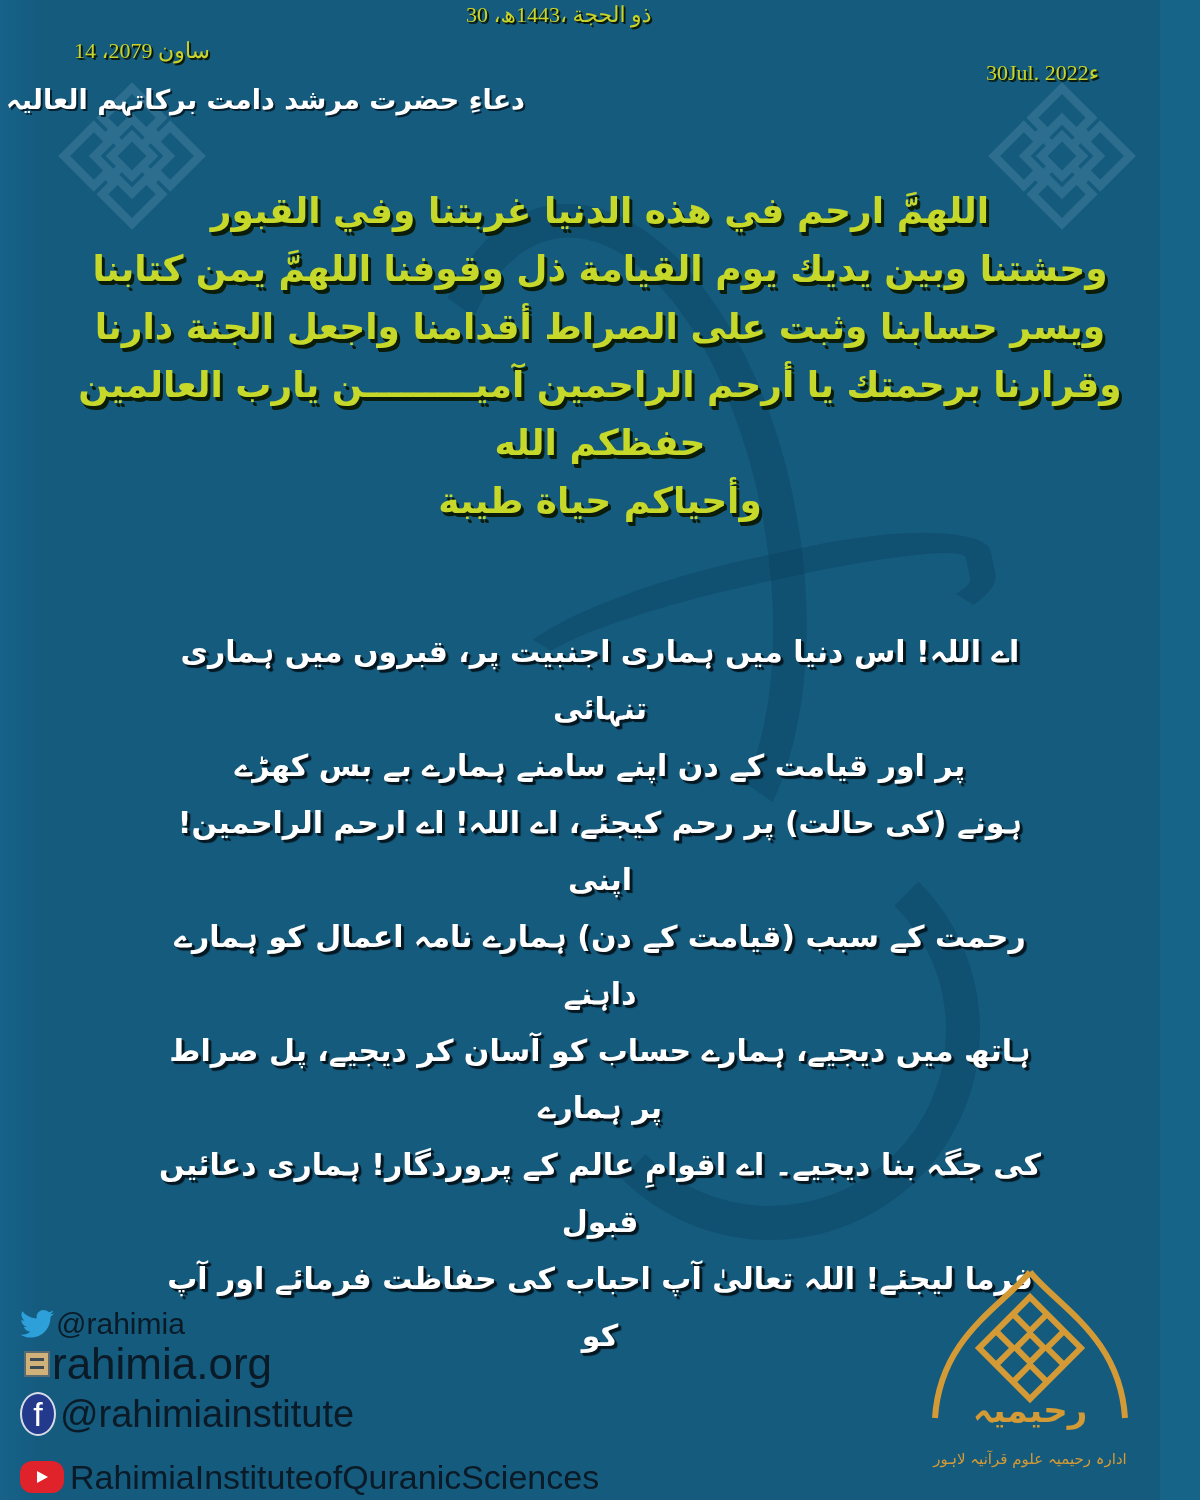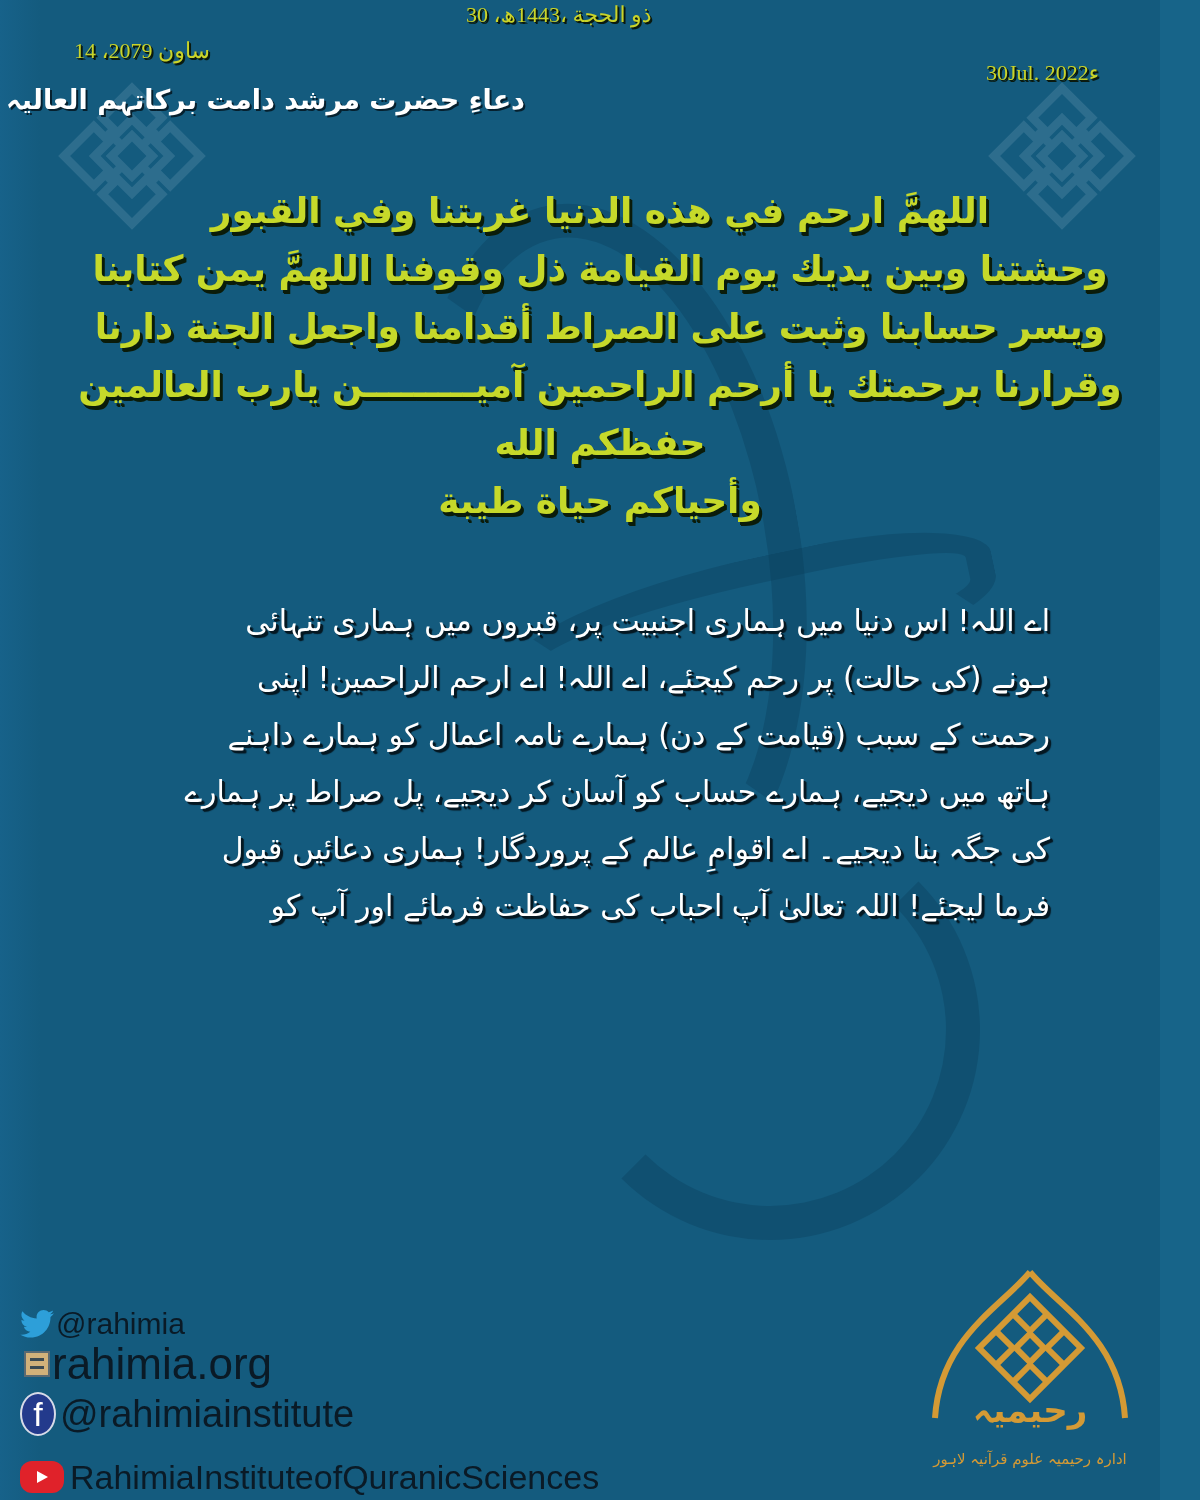--- a/index.html
+++ b/index.html
@@ -67,26 +67,28 @@
       text-align: center;
       color: #c6d92a;
       font-size: 36px;
       font-weight: bold;
       line-height: 58px;
       text-shadow: 2px 3px 0 #0b1c0a, 3px 4px 0 #0b1c0a;
     }
 
     .urdu {
       position: absolute;
-      left: 150px; top: 592px; width: 900px;
+      left: 150px; top: 623px; width: 900px;
       direction: rtl;
+      text-align: center;
       color: #ffffff;
       font-size: 30px;
       line-height: 57px;
       text-shadow: 2px 2px 0 #051822, 3px 3px 1px #051822;
+      font-weight: bold;
     }
 
     .social {
       position: absolute; left: 20px; top: 1304px;
     }
     .social-row {
       display: flex; align-items: center;
       font-family: "Liberation Sans", sans-serif;
       color: #0a1a26;
       white-space: nowrap;
@@ -174,20 +176,21 @@
 <div class="arabic">
   <div>اللهمَّ ارحم في هذه الدنيا غربتنا وفي القبور</div>
   <div>وحشتنا وبين يديك يوم القيامة ذل وقوفنا اللهمَّ يمن كتابنا</div>
   <div>ويسر حسابنا وثبت على الصراط أقدامنا واجعل الجنة دارنا</div>
   <div>وقرارنا برحمتك يا أرحم الراحمين آميـــــــــن يارب العالمين حفظكم الله</div>
   <div>وأحياكم حياة طيبة</div>
 </div>
 
 <div class="urdu">
   <div>اے اللہ! اس دنیا میں ہماری اجنبیت پر، قبروں میں ہماری تنہائی</div>
+  <div>پر اور قیامت کے دن اپنے سامنے ہمارے بے بس کھڑے</div>
   <div>ہونے (کی حالت) پر رحم کیجئے، اے اللہ! اے ارحم الراحمین! اپنی</div>
   <div>رحمت کے سبب (قیامت کے دن) ہمارے نامہ اعمال کو ہمارے داہنے</div>
   <div>ہاتھ میں دیجیے، ہمارے حساب کو آسان کر دیجیے، پل صراط پر ہمارے</div>
   <div>کی جگہ بنا دیجیے۔ اے اقوامِ عالم کے پروردگار! ہماری دعائیں قبول</div>
   <div>فرما لیجئے! اللہ تعالیٰ آپ احباب کی حفاظت فرمائے اور آپ کو</div>
 </div>
 
 <div class="social">
   <div class="social-row row-twitter">
     <span class="ic-twitter">

